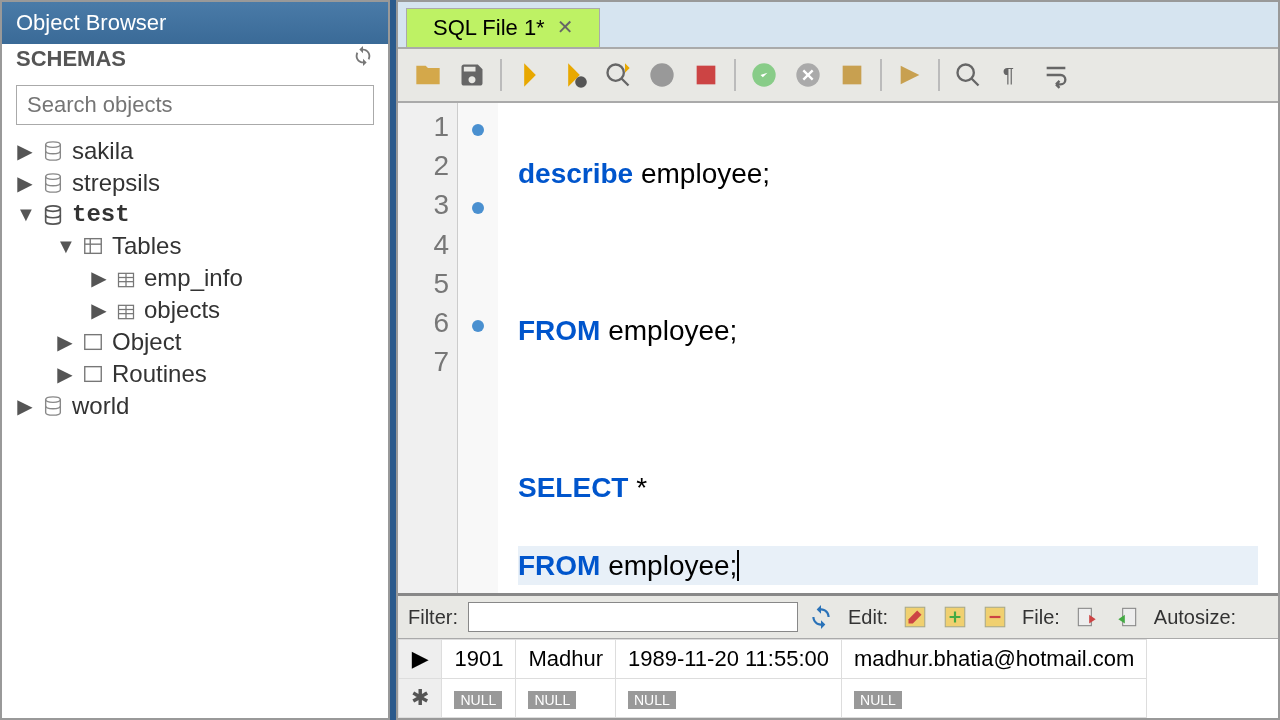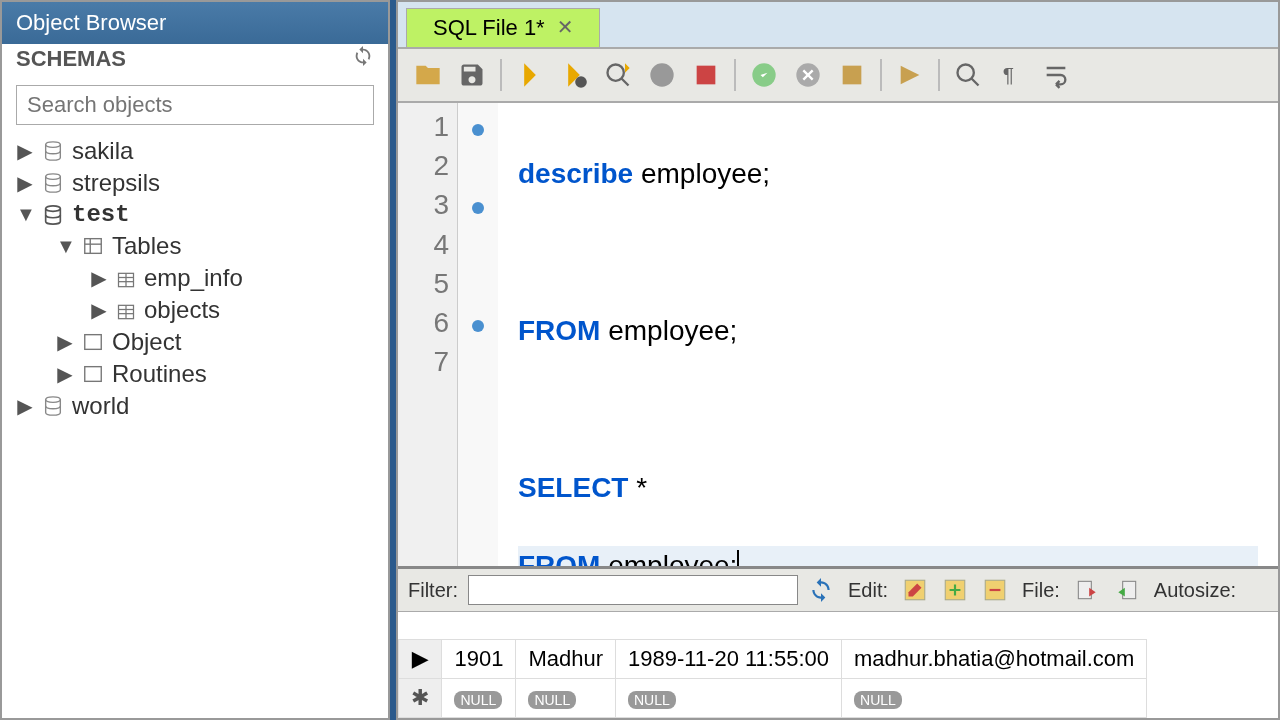--- a/index.html
+++ b/index.html
@@ -32,32 +32,32 @@
 
 .editor { display: flex; background: #fff; font-family: 'Courier New', monospace; font-size: 28px; line-height: 1.4; min-height: 300px; }
 .gutter { background: #f0f0f0; padding: 4px 8px; text-align: right; color: #777; border-right: 1px solid #ccc; width: 60px; }
 .markers { width: 40px; background: #f8f8f8; padding: 4px 0; text-align: center; }
 .marker-dot { width: 12px; height: 12px; background: #4a90d0; border-radius: 50%; display: inline-block; }
 .code { padding: 12px 20px; flex: 1; white-space: pre; }
 .keyword { color: #0055cc; font-weight: bold; }
 .current-line { background: #e8f0f8; display: inline-block; width: 100%; }
 .cursor { border-right: 2px solid #000; }
 
-.results { border-top: 3px solid #888; display: flex; flex-direction: column; flex: 1; gap: 27px; }
+.results { border-top: 3px solid #888; display: flex; flex-direction: column; flex: 1; }
 .result-toolbar { display: flex; align-items: center; background: #e8e8e4; padding: 4px 6px; border-bottom: 1px solid #aaa; gap: 6px; font-size: 20px; }
 .filter-input { flex: 0 0 330px; padding: 4px 8px; border: 1px solid #888; font-size: 18px; height: 30px; }
 .result-btn { width: 34px; height: 34px; display: flex; align-items: center; justify-content: center; cursor: pointer; }
 .label { color: #333; padding: 0 4px; }
 
 .grid { background: #fff; font-size: 22px; }
 .grid table { border-collapse: collapse; width: auto; }
 .grid th { background: #eee; border: 1px solid #bbb; padding: 6px 12px; text-align: left; font-weight: normal; }
 .grid td { border: 1px solid #ddd; padding: 6px 12px; }
 .row-marker { width: 40px; text-align: center; background: #eee; border: 1px solid #bbb; }
-.null-badge { background: #999; color: #fff; font-size: 14px; padding: 1px 6px; border-radius: 8px; }
+.null-badge { background: #999; color: #fff; font-size: 14px; padding: 1px 6px; border-radius: 0; }
 .star-marker { font-size: 22px; color: #555; }
 .cursor-cell { position: relative; }
 </style>
 </head>
 <body>
 
 <div class="left-panel">
   <div class="title-bar">Object Browser</div>
   <div class="schemas-header">
     <span>SCHEMAS</span>

